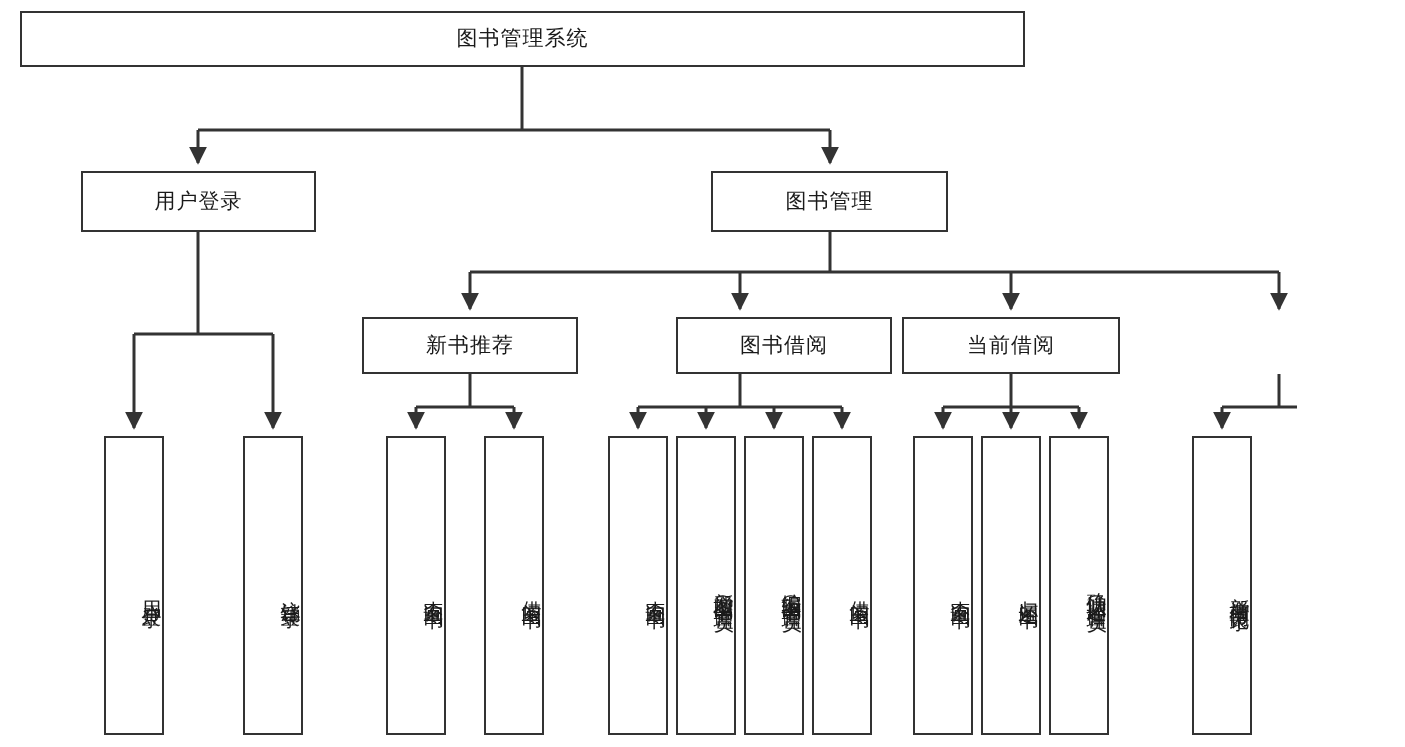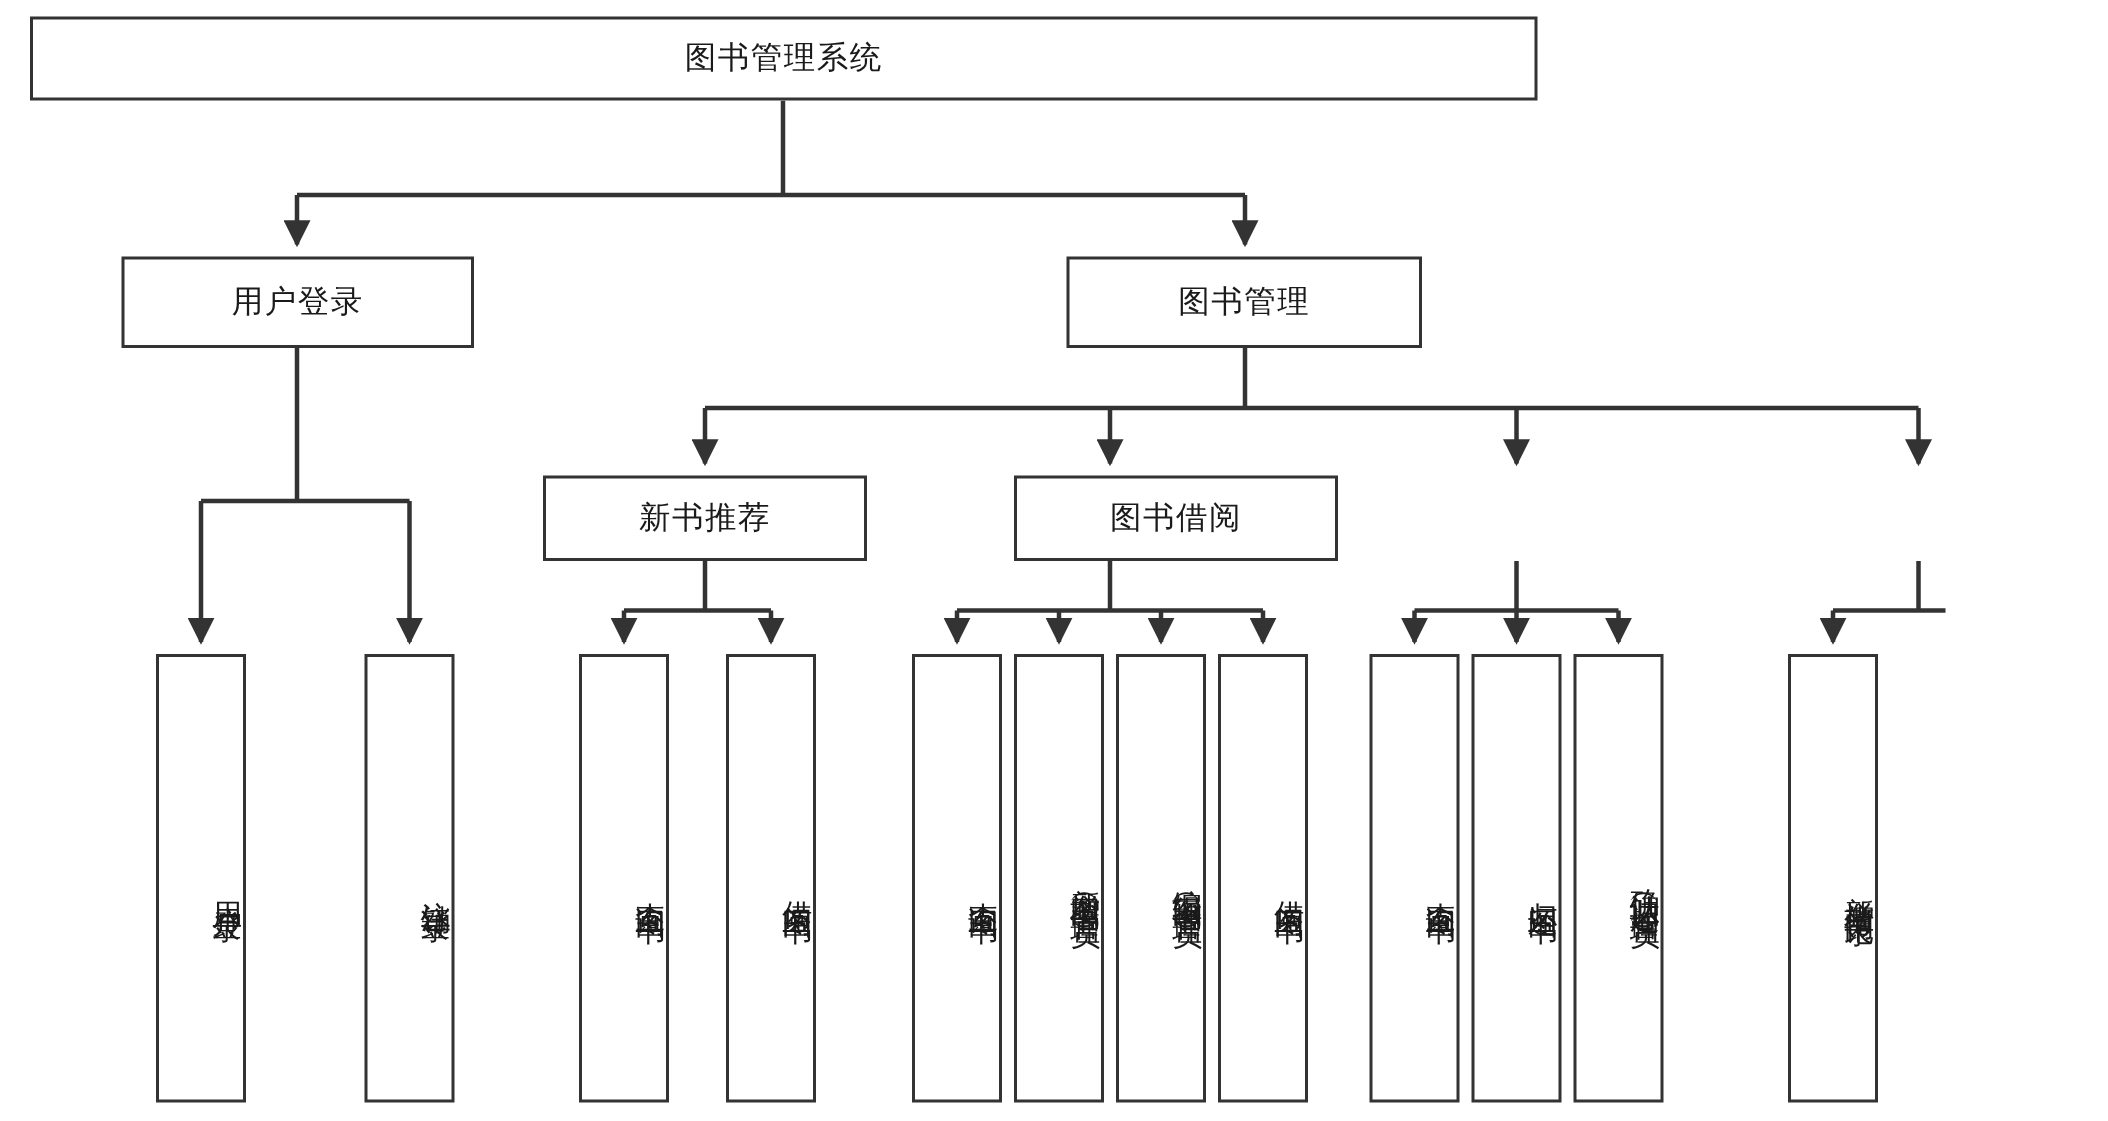--- a/index.html
+++ b/index.html
@@ -137,20 +137,23 @@
   <div class="node horiz" style="left:711px; top:171px; width:237px; height:61px;">
     <span>图书管理</span>
   </div>
 
   <div class="node horiz" style="left:362px; top:317px; width:216px; height:57px;">
     <span>新书推荐</span>
   </div>
   <div class="node horiz" style="left:632px; top:317px; width:216px; height:57px;margin-left:44px;">
     <span>图书借阅</span>
   </div>
+  <div class="node horiz" style="left:902px; top:317px; width:218px; height:57px;">
+    <span>当前借阅</span>
+  </div>
 
   <div class="node vert" style="left:104px; top:436px; width:60px; height:299px;">
     <span class="vert-label">用户登录</span>
   </div>
   <div class="node vert" style="left:243px; top:436px; width:60px; height:299px;">
     <span class="vert-label">注销登录</span>
   </div>
 
   <div class="node vert" style="left:386px; top:436px; width:60px; height:299px;">
     <span class="vert-label">查询图书</span>

